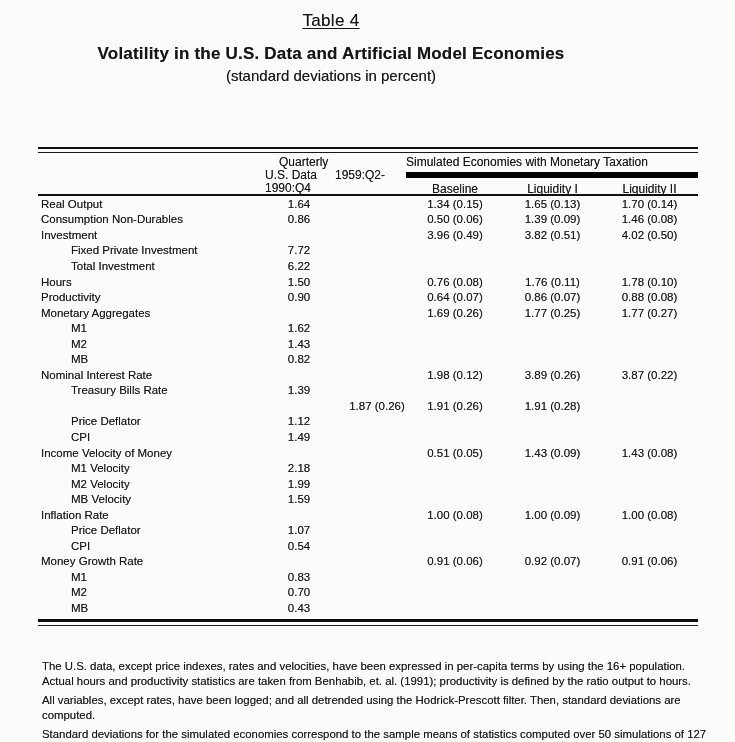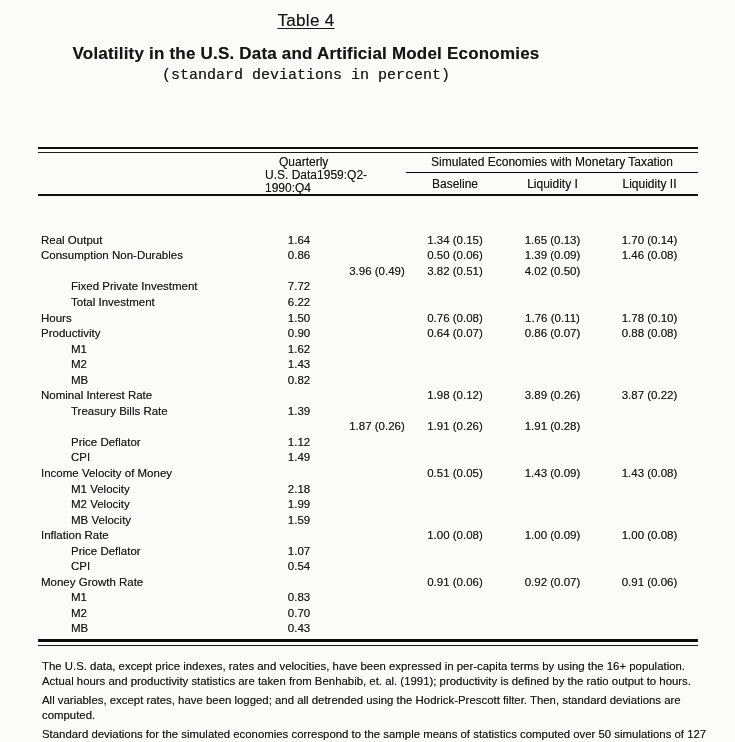--- a/index.html
+++ b/index.html
@@ -4,44 +4,44 @@
 <style>
   html,body{margin:0;padding:0;}
   body{
     width:735px;height:742px;
     background:#fbfbfa;
     color:#161616;
     font-family:"Liberation Sans", sans-serif;
     overflow:hidden;
     text-shadow:0 0 .45px rgba(20,20,20,.55);
   }
-  .page{position:relative;width:612px;height:742px;}
+  .page{position:relative;width:612px;height:742px;padding-left:25px;}
 
   
   .table-label{ text-align:center; padding-top:11px; font-size:17px; letter-spacing:.3px;}
   .table-label span{ text-decoration:underline; text-underline-offset:2px;}
   .main-title{ text-align:center; font-size:17px; font-weight:bold; margin:13px 0 0 0; letter-spacing:.2px;}
-  .subtitle{ text-align:center; font-size:15px; margin-top:3px;font-family:Liberation Mono, monospace;}
+  .subtitle{ text-align:center; font-size:15px; margin-top:3px;}
 
   
   .table-wrap{ position:absolute; left:38px; top:147px; width:660px;}
   .rule-double-top{ height:3px; border-top:2px solid #101010; border-bottom:1px solid #1a1a1a;}
   .rule-heavy{ border-top:2px solid #101010;}
   .rule-double-bottom{ height:3px; border-top:3px solid #0d0d0d; border-bottom:1px solid #1a1a1a; margin-top:3px;}
 
   .thead{ position:relative; height:41px; font-size:12px;}
   .us-header{ position:absolute; left:227px; top:3px; width:120px; line-height:12.8px; white-space:nowrap;}
   .us-header .l1{ padding-left:14px;}
-  .us-header .l2{ display:flex; justify-content:flex-start;}
+  .us-header .l2{ display:flex; justify-content:space-between;}
   .sim-group{ position:absolute; left:368px; top:2px; width:292px;}
-  .sim-title{ text-align:center; white-space:nowrap; padding-bottom:3px; border-bottom:1px solid #000000;}
+  .sim-title{ text-align:left; white-space:nowrap; padding-bottom:3px; border-bottom:6px solid #000000;}
   .sim-cols{ display:grid; grid-template-columns:98px 97px 97px; padding-top:4px;}
   .sim-cols .colhead{ text-align:center;}
 
-  .tbody{ font-size:11.5px;margin-top:36px;}
+  .tbody{ font-size:11.5px;}
   .trow{ display:grid; grid-template-columns:212px 98px 58px 98px 97px 97px; height:15.55px; align-items:center;}
   .trow .label{ padding-left:3px; white-space:nowrap;}
   .trow.indent .label{ padding-left:33px;}
   .trow .us, .trow .num{ text-align:center; white-space:nowrap;}
 
   
   .notes{ position:absolute; left:38px; top:655px; width:676px; font-size:11.4px; line-height:14.9px;}
   .notes p{ margin:4px;}
 </style>
 </head>
@@ -89,20 +89,21 @@
   </div>
         <div class="trow">
     <div class="label">Consumption Non-Durables</div>
     <div class="us">0.86</div>
     <div class="sp"></div>
     <div class="num">0.50 (0.06)</div>
     <div class="num">1.39 (0.09)</div>
     <div class="num">1.46 (0.08)</div>
   </div>
         <div class="trow">
+    <div class="label">Investment</div>
     <div class="us"></div>
     <div class="sp"></div>
     <div class="num">3.96 (0.49)</div>
     <div class="num">3.82 (0.51)</div>
     <div class="num">4.02 (0.50)</div>
   </div>
         <div class="trow indent">
     <div class="label">Fixed Private Investment</div>
     <div class="us">7.72</div>
     <div class="sp"></div>
@@ -126,20 +127,28 @@
     <div class="num">1.76 (0.11)</div>
     <div class="num">1.78 (0.10)</div>
   </div>
         <div class="trow">
     <div class="label">Productivity</div>
     <div class="us">0.90</div>
     <div class="sp"></div>
     <div class="num">0.64 (0.07)</div>
     <div class="num">0.86 (0.07)</div>
     <div class="num">0.88 (0.08)</div>
+  </div>
+        <div class="trow">
+    <div class="label">Monetary Aggregates</div>
+    <div class="us"></div>
+    <div class="sp"></div>
+    <div class="num">1.69 (0.26)</div>
+    <div class="num">1.77 (0.25)</div>
+    <div class="num">1.77 (0.27)</div>
   </div>
         <div class="trow indent">
     <div class="label">M1</div>
     <div class="us">1.62</div>
     <div class="sp"></div>
     <div class="num"></div>
     <div class="num"></div>
     <div class="num"></div>
   </div>
         <div class="trow indent">

